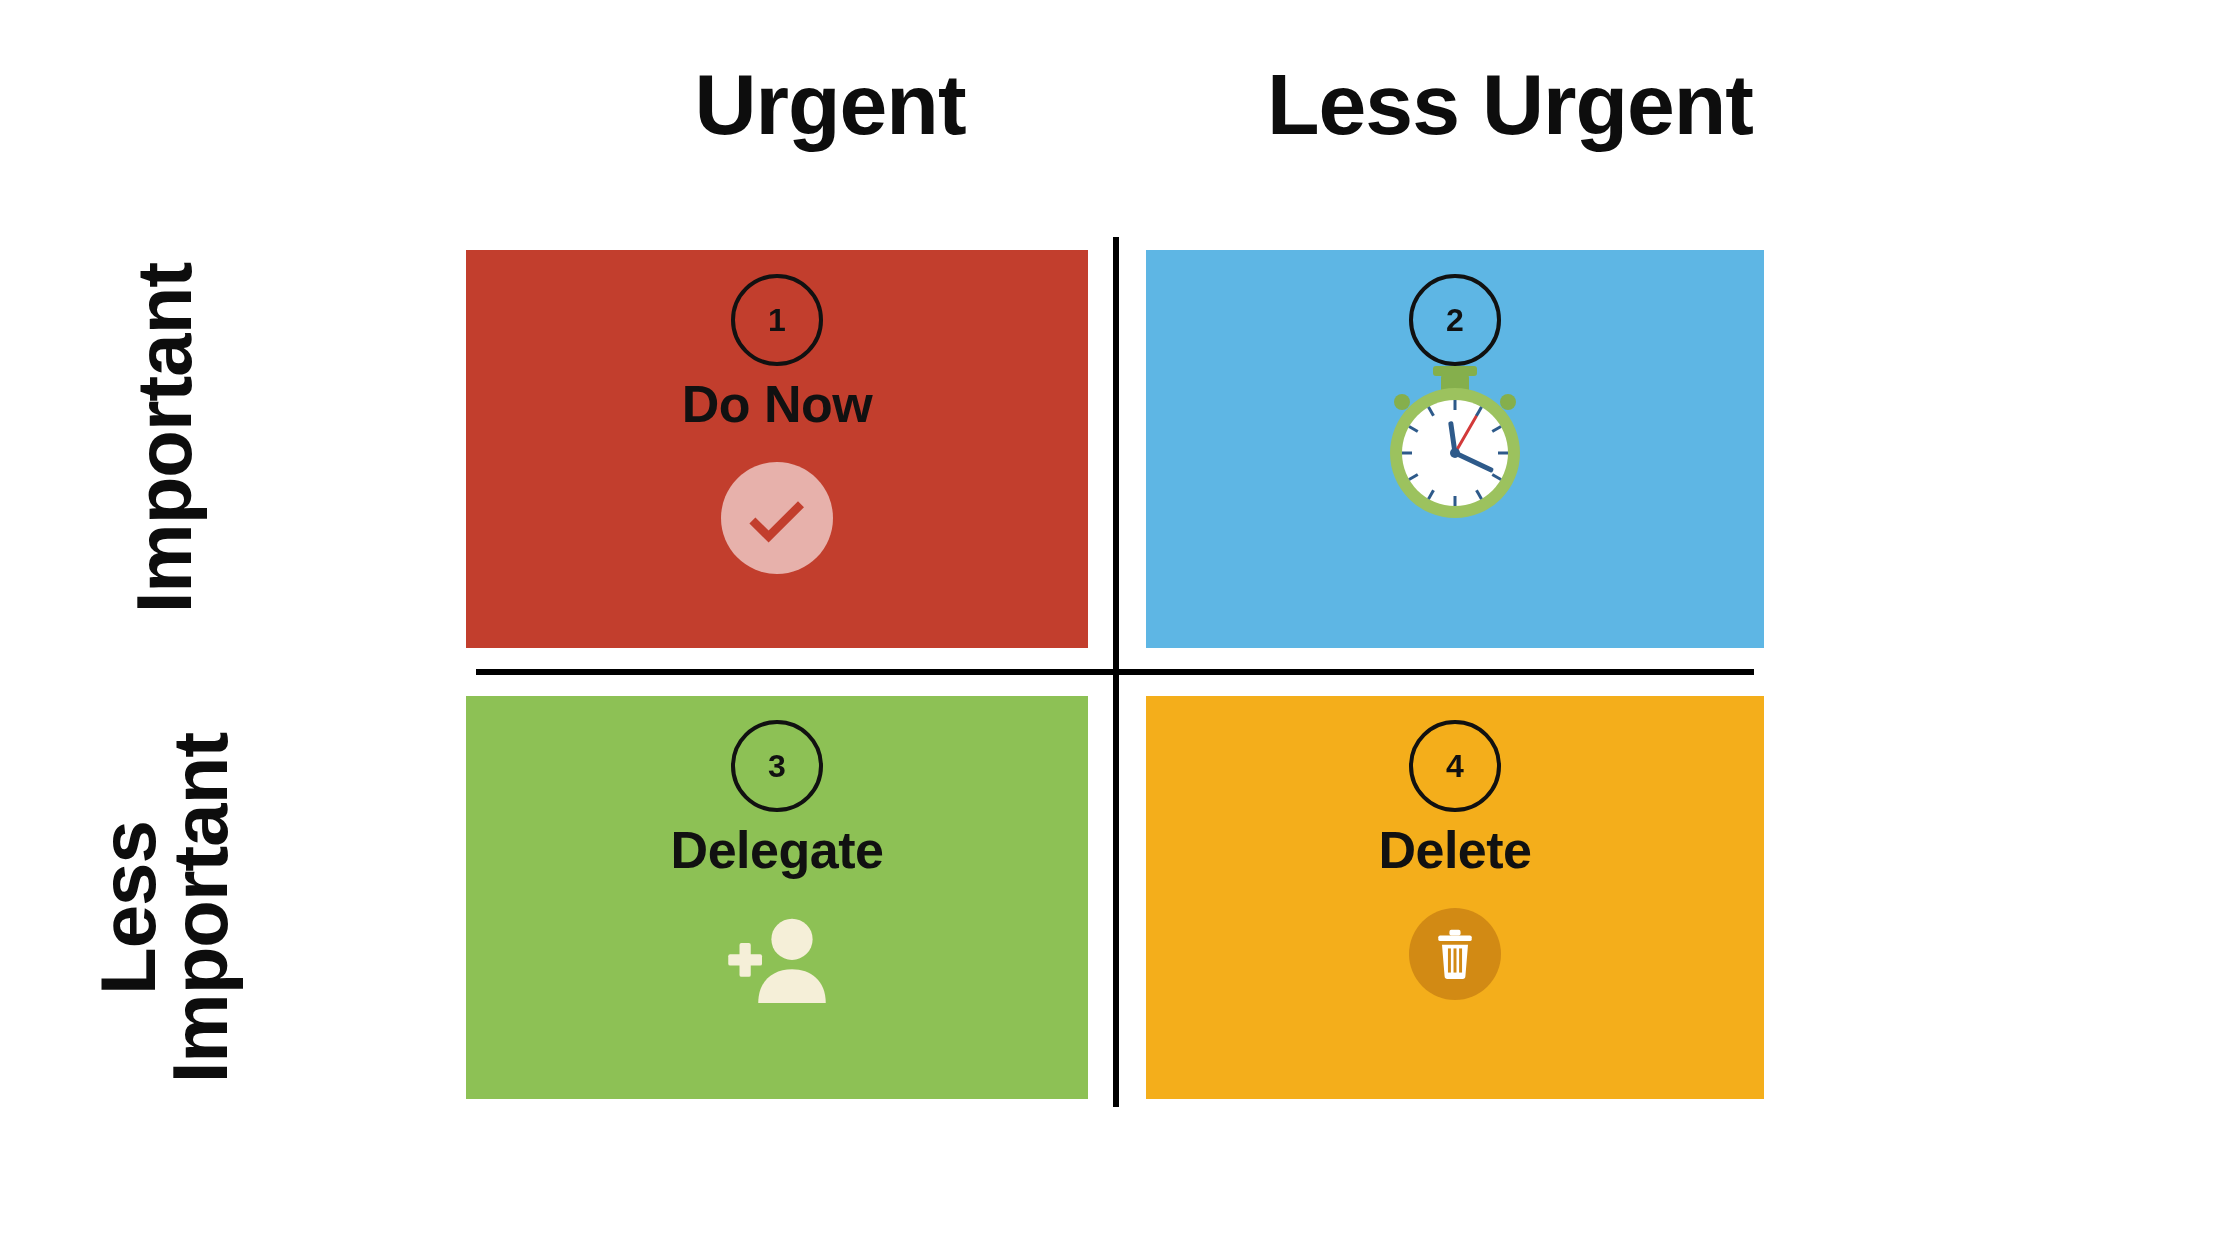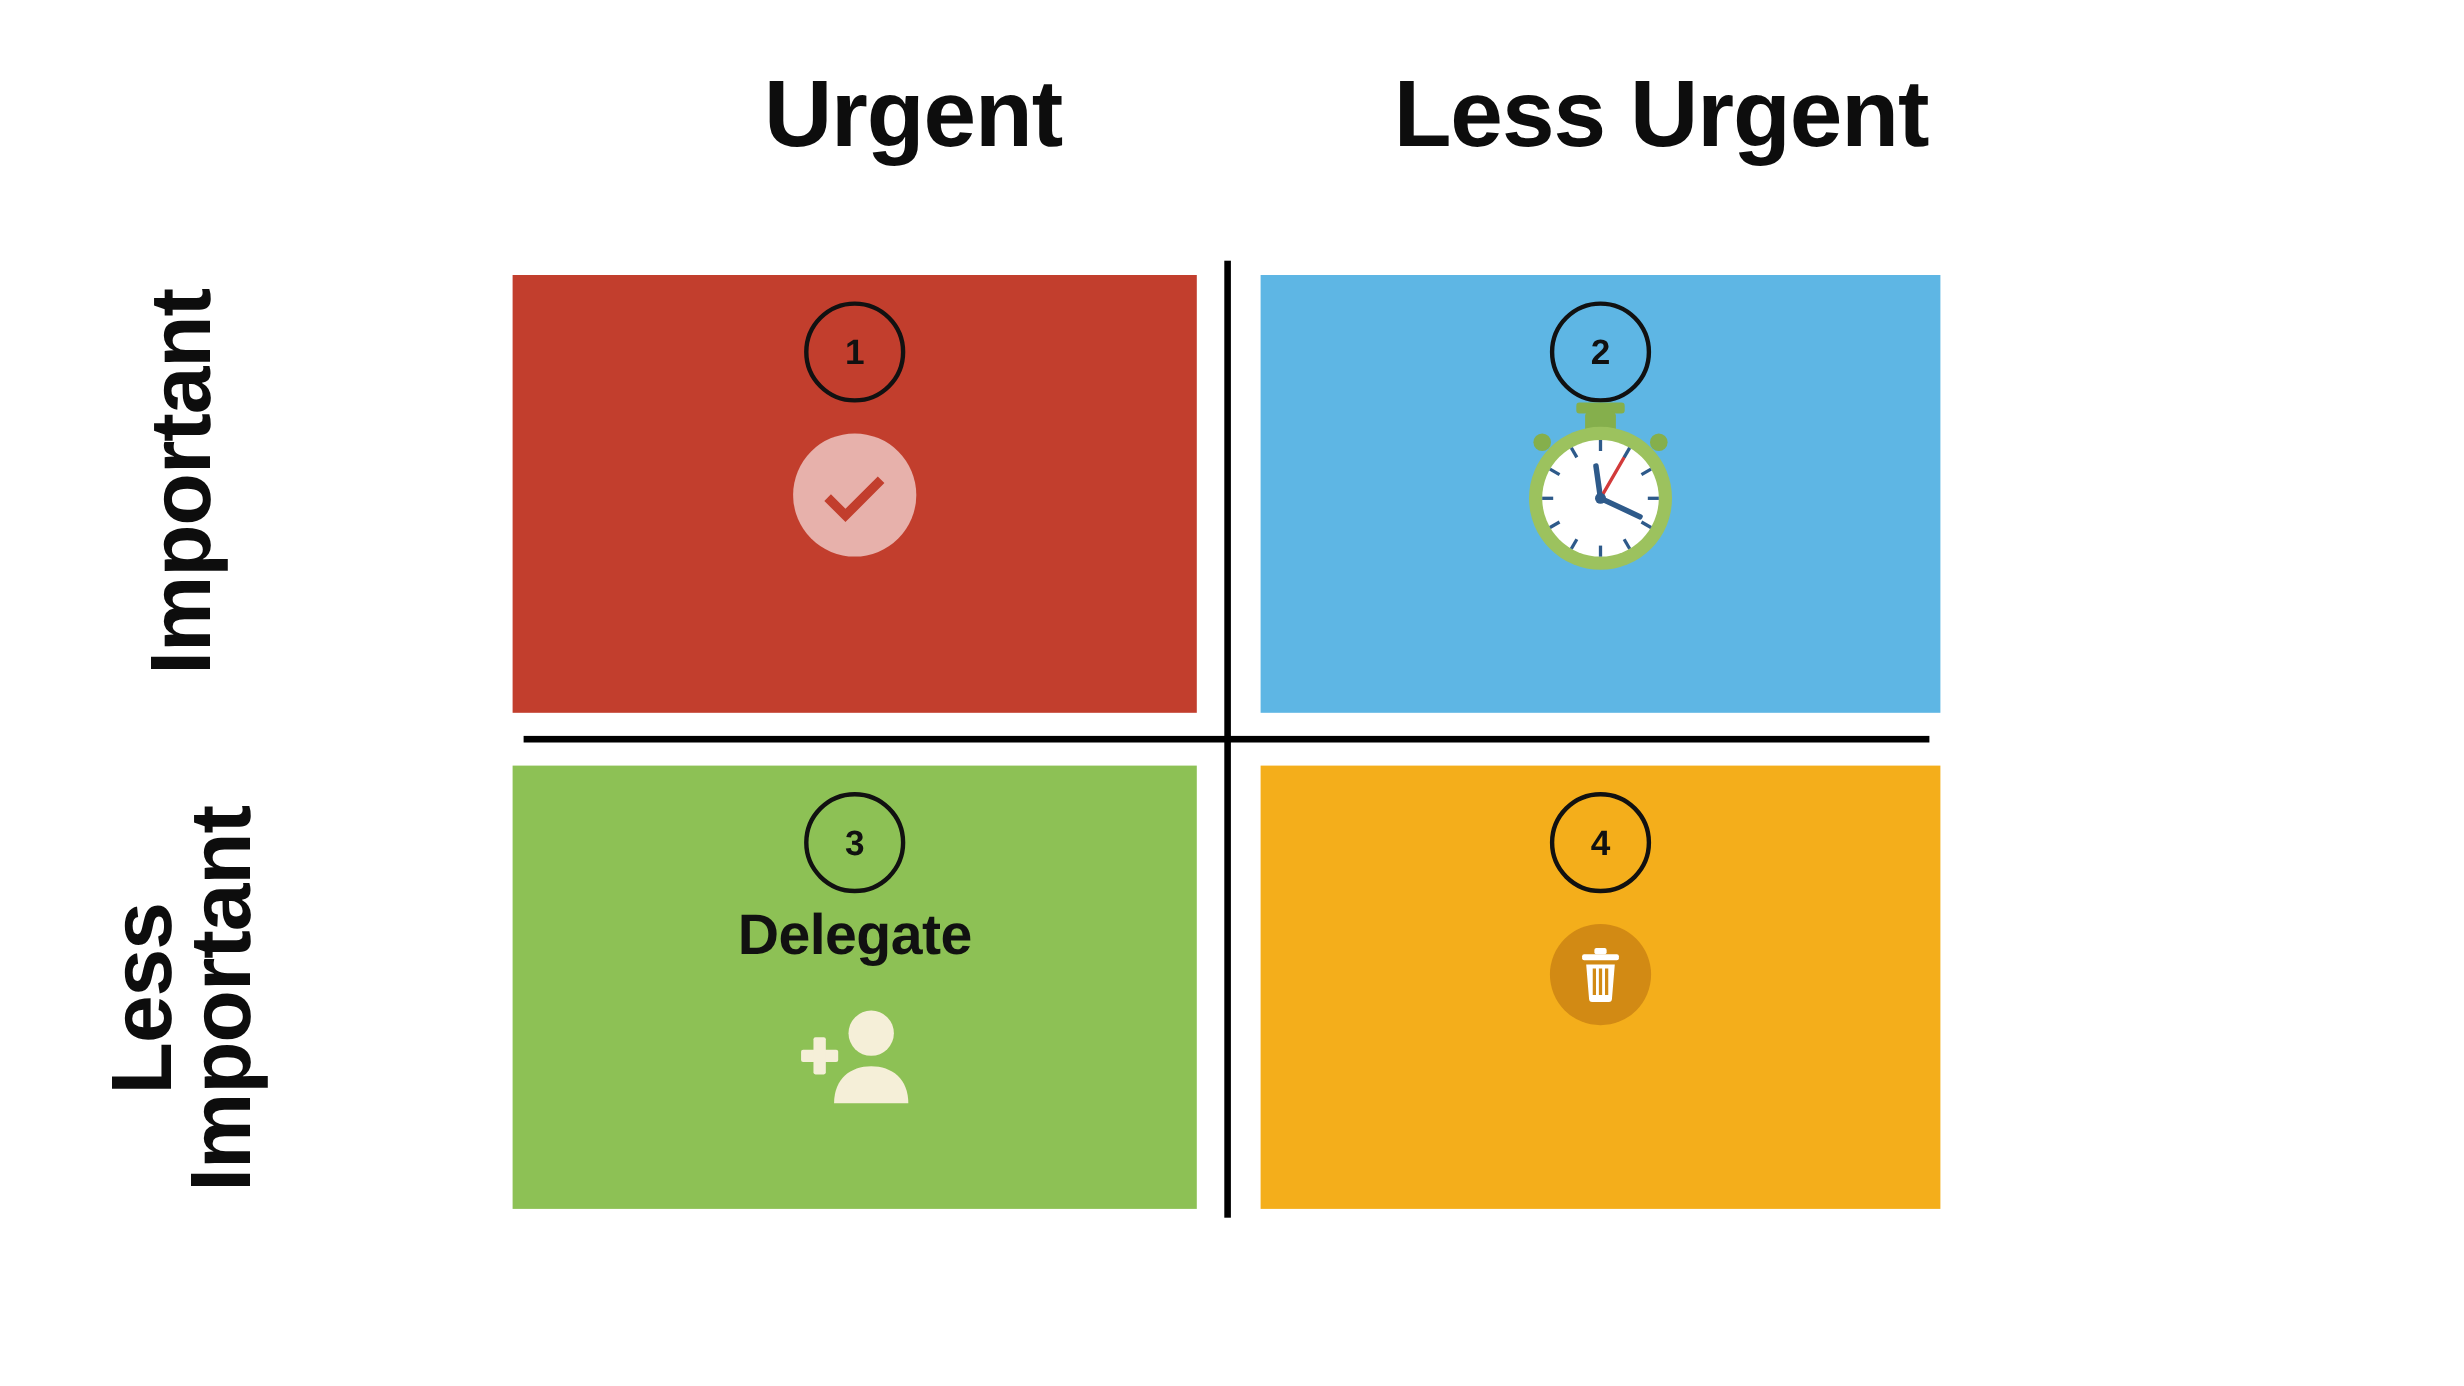--- a/index.html
+++ b/index.html
@@ -86,20 +86,21 @@
 
   <div class="row-head r1">Important</div>
   <div class="row-head r2">Less
 Important</div>
 
   <div class="axis v"></div>
   <div class="axis h"></div>
 
   <div class="card q1">
     <div class="num-ring">1</div>
+    <div class="card-title">Do Now</div>
     <div class="icon-slot">
       <span class="chk-wrap">
         <svg viewBox="0 0 24 24">
             <path fill="#c23e2d" d="M9.2 16.2 4.8 11.8l-2 2L9.2 20.2 21 8.4l-2-2z"></path>
           </svg>
       </span>
     </div>
   </div>
 
   <div class="card q2">
@@ -145,20 +146,21 @@
             <rect x="6" y="22" width="18" height="6" rx="1"></rect>
             <rect x="12" y="16" width="6" height="18" rx="1"></rect>
           </g>
         </svg>
       </span>
     </div>
   </div>
 
   <div class="card q4">
     <div class="num-ring">4</div>
+    <div class="card-title">Delete</div>
     <div class="icon-slot">
       <span class="trash-wrap">
         <svg viewBox="0 0 24 28">
           <g fill="#fff">
             <rect x="3" y="4" width="18" height="3" rx="1"></rect>
             <rect x="9" y="1" width="6" height="3" rx="1"></rect>
             <path d="M5 9h14l-1.4 17a1.5 1.5 0 0 1-1.5 1.4H7.9A1.5 1.5 0 0 1 6.4 26z"></path>
           </g>
           <g stroke="#d28a14" stroke-width="1.6">
             <line x1="9" y1="11" x2="9" y2="24"></line>

